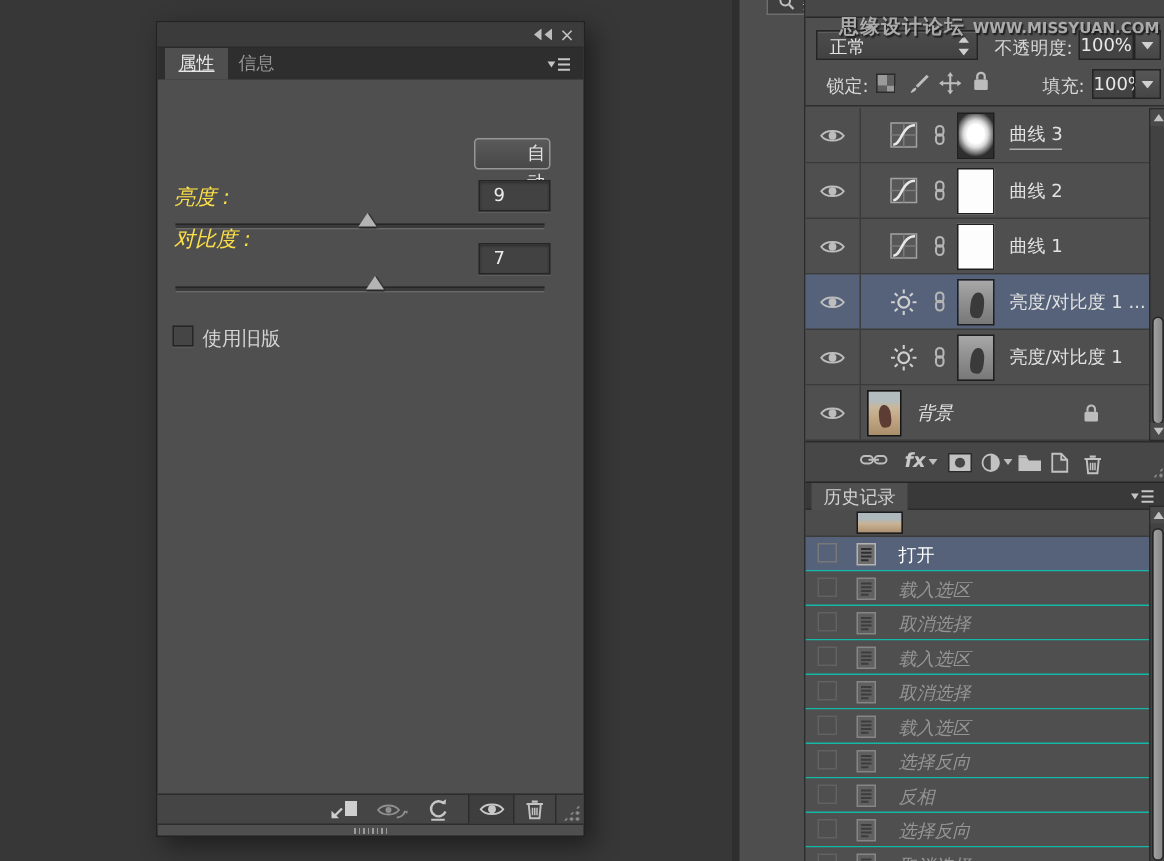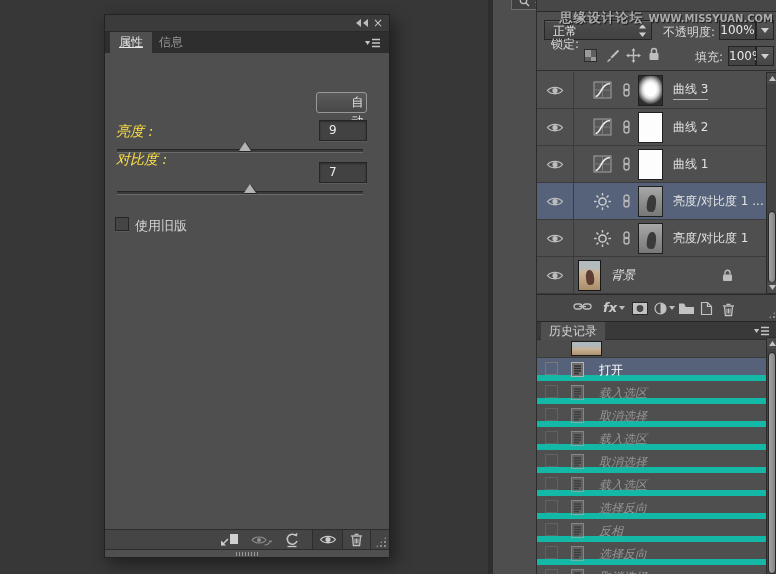--- a/index.html
+++ b/index.html
@@ -142,21 +142,21 @@
   
   #histHeader { position:absolute; left:0; top:322px; width:245px; height:18px; background:#393939;
     border-bottom:1px solid #2c2c2c; }
   .hist-tab { position:absolute; left:4px; top:0; height:18px; padding:0 8px; background:#4f4f4f;
     font-size:12px; line-height:18px; color:#d2d2d2; cursor:pointer; }
   #histArea { position:absolute; left:0; top:340px; width:230px; height:234px; overflow:hidden; }
   .snap-row { position:relative; width:230px; height:18px; background:#4c4c4c; border-bottom:1px solid #3b3b3b; cursor:pointer; }
   .snap-thumb { position:absolute; left:34px; top:1px; width:31px; height:15px; border:1px solid #1c1c1c;
     background: linear-gradient(180deg,#aeb9bd 0%, #aeb9bd 30%, #c8b394 55%, #ab9070 100%); }
   .hist-row { position:relative; width:230px; height:23px; background:#4f4f4f;
-    border-bottom:6px solid #14b8a6; cursor:pointer; }
+    border-bottom:1px solid #14b8a6; cursor:pointer; }
   .hist-row.current { background:#55627a; }
   .hist-check { position:absolute; left:8px; top:4px; width:13px; height:13px;
     border:1px solid #787878; cursor:pointer; }
   .hist-row.undone .hist-check { border-color:#616161; }
   .hist-doc { position:absolute; left:33px; top:3px; }
   .hist-label { position:absolute; left:62px; top:4px; font-size:12px; color:#ffffff; white-space:nowrap; }
   .hist-row.undone .hist-label { color:#959595; font-style:italic; }
   .hist-row.undone .hist-doc { opacity:.55; }
 
   
@@ -294,21 +294,21 @@
         </span>
       </div>
       <span class="dk-label" style="left:126px; top:24px;">不透明度:</span>
       <div class="numfield" style="left:182px; top:20px; width:37px;">100%</div>
       <div class="dropbtn" style="left:219px; top:20px;">
         <svg width="8" height="5" viewBox="0 0 8 5">
             <path d="M0 0 h8 L4 5 Z" fill="#d0d0d0"></path>
           </svg>
       </div>
 
-      <span class="dk-label" style="left:14px; top:36px;">锁定:</span>
+      <span class="dk-label" style="left:14px; top:49px;">锁定:</span>
       <span class="checker" style="left:47px; top:49px;"></span>
       <span class="lockicon-btn" style="left:68px; top:49px;">
         <svg width="15" height="14" viewBox="0 0 15 14">
             <path d="M13.5 1.5 L6.2 8.8" stroke="#bdbdbd" stroke-width="2"></path>
             <path d="M5.6 9.4 c-2 .5-3 2-3.6 3.6 1.6-.3 3.1-1 3.9-2.7 Z" fill="#bdbdbd"></path>
           </svg>
       </span>
       <span class="lockicon-btn" style="left:89px; top:48px;">
         <svg width="15" height="15" viewBox="0 0 15 15">
             <path d="M7.5 2 v11 M2 7.5 h11" stroke="#bdbdbd" stroke-width="1.4"></path>

